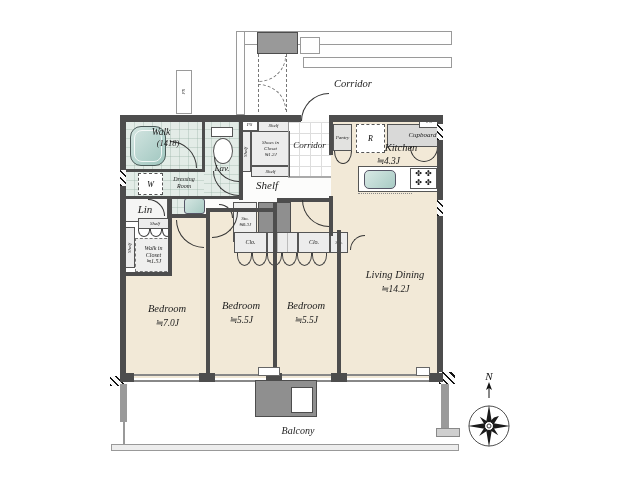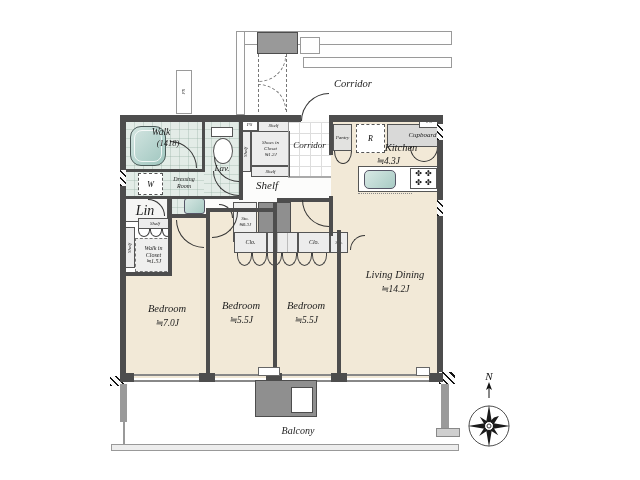--- a/index.html
+++ b/index.html
@@ -238,21 +238,21 @@
   <div class="obox wbox" style="left:291px;top:387px;width:22px;height:26px;border-color:#4d4d4d;"></div>
   <div class="abs" style="left:111px;top:444px;width:348px;height:7px;background:#ededed;border:1px solid #999;box-sizing:border-box;"></div>
 
   <div class="rl" style="left:135px;top:127px;width:52px;font-size:9.5px;">Walk</div>
   <div class="rs" style="left:142px;top:138px;width:52px;font-size:8.5px;">(1418)</div>
   <div class="rl" style="left:206px;top:163px;width:32px;font-size:9px;">Lav.</div>
   <div class="rl tb" style="left:165px;top:176px;width:38px;font-size:6px;">
     <span>Dressing</span><br>
     <span>Room</span>
   </div>
-  <div class="rl" style="left:129px;top:203px;width:32px;font-size:14px;font-style:italic;">Lin</div>
+  <div class="rl" style="left:129px;top:203px;width:32px;font-size:11px;font-style:italic;">Lin</div>
   <div class="rl" style="left:288px;top:140px;width:43px;font-size:9px;">Corridor</div>
   <div class="rl" style="left:248px;top:179px;width:38px;font-size:11px;">Shelf</div>
   <div class="rl" style="left:375px;top:142px;width:52px;">Kitchen</div>
   <div class="rs" style="left:362px;top:155px;width:52px;">≒4.3J</div>
   <div class="rl" style="left:358px;top:269px;width:74px;">Living Dining</div>
   <div class="rs" style="left:358px;top:283px;width:74px;">≒14.2J</div>
   <div class="rl" style="left:138px;top:303px;width:58px;">Bedroom</div>
   <div class="rs" style="left:138px;top:317px;width:58px;">≒7.0J</div>
   <div class="rl" style="left:211px;top:300px;width:60px;">Bedroom</div>
   <div class="rs" style="left:211px;top:314px;width:60px;">≒5.5J</div>

